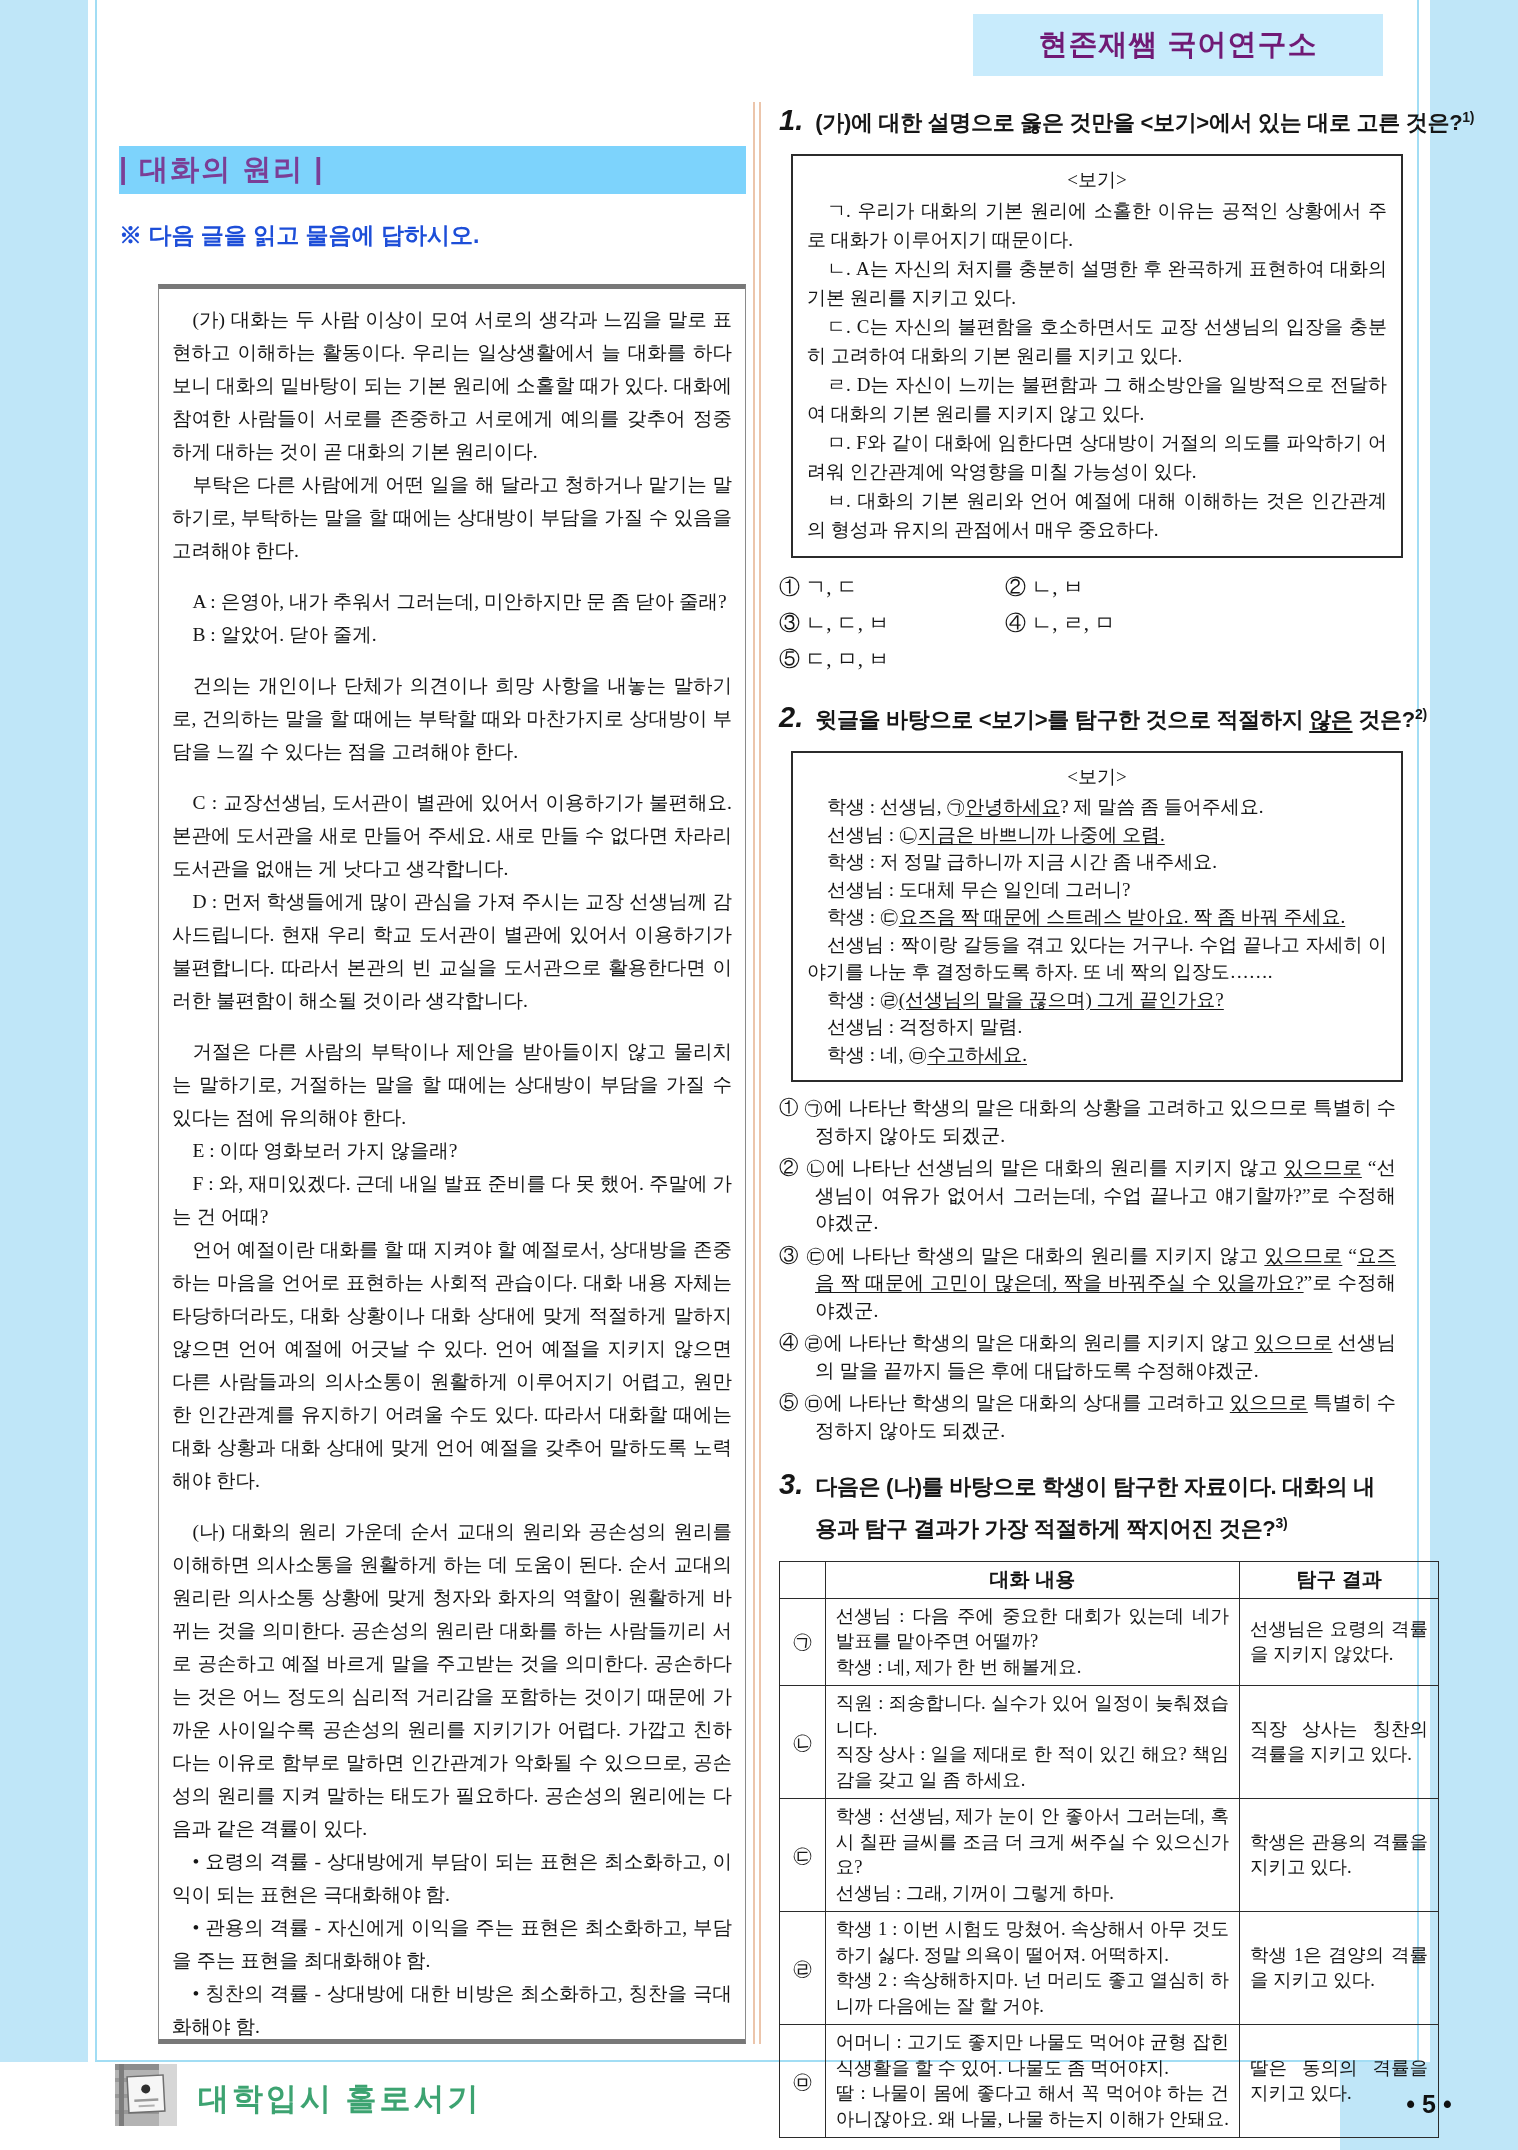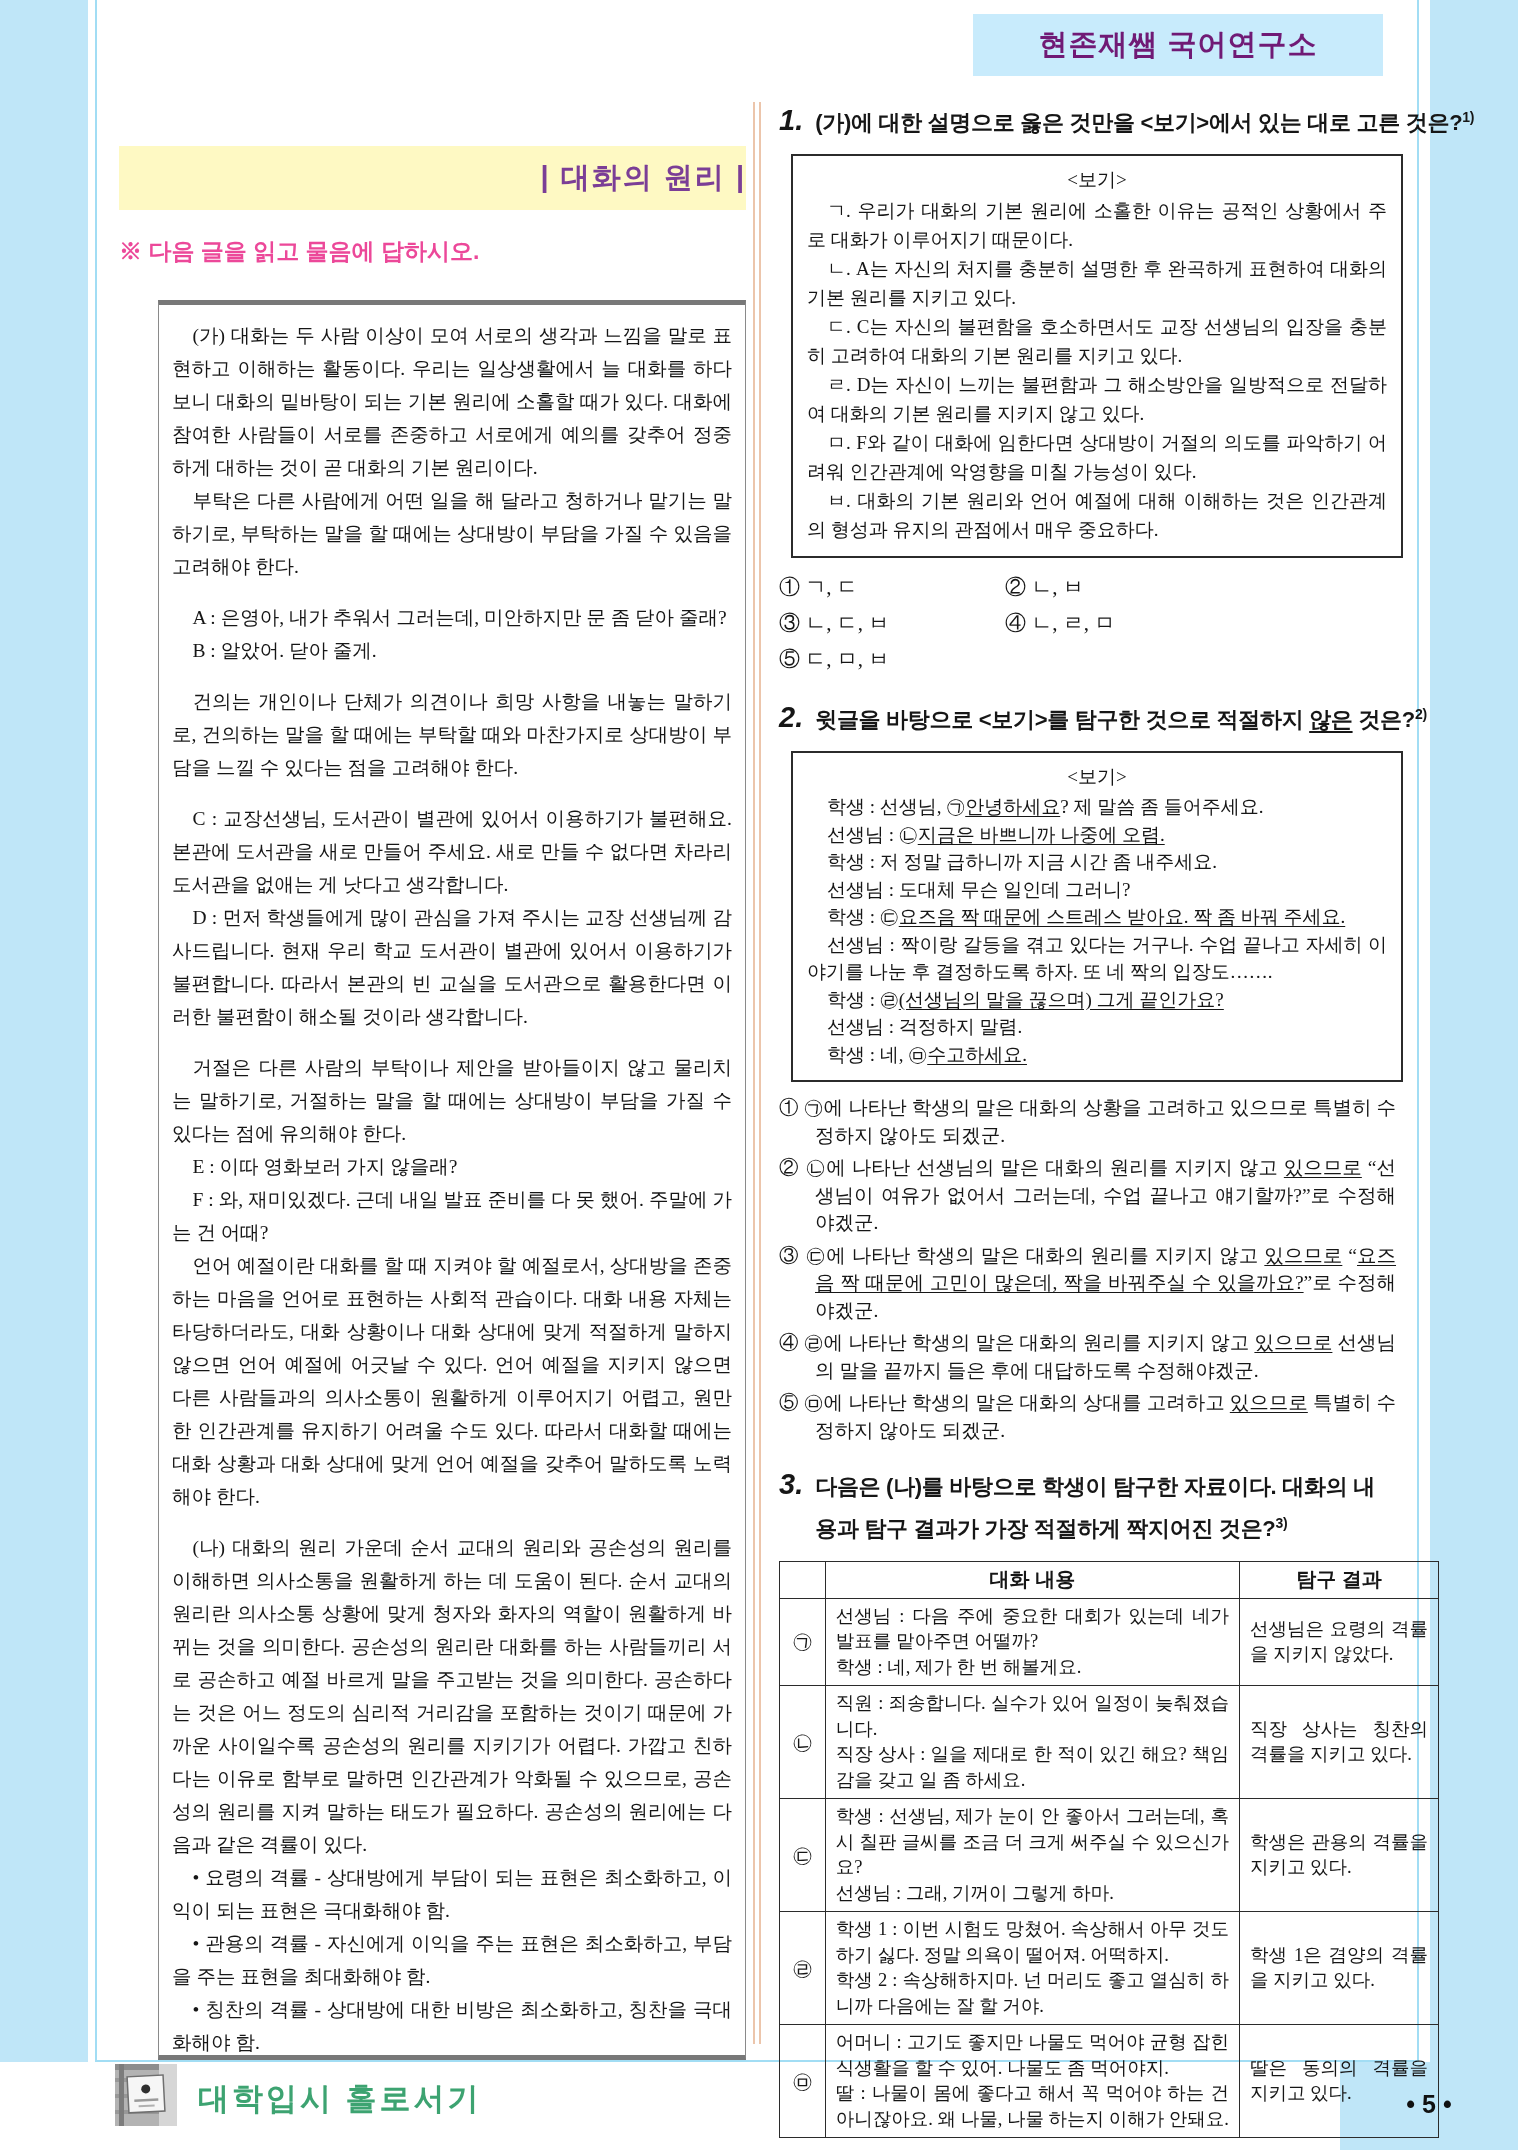--- a/index.html
+++ b/index.html
@@ -14,23 +14,23 @@
 
   .header-box{position:absolute;left:973px;top:14px;width:410px;height:62px;background:#c8ebfc;
     display:flex;align-items:center;justify-content:center;}
   .header-box span{font-family:"Liberation Sans",sans-serif;font-weight:800;font-size:29px;color:#701a75;letter-spacing:1px;}
 
   .col-divider{position:absolute;left:753px;top:102px;height:1942px;width:4px;
     border-left:2px solid #ecc5ab;border-right:2px solid #ecc5ab;}
 
   
   .left-col{position:absolute;left:119px;top:146px;width:627px;}
-  .sec-title{background:#fef9c3;height:64px;display:flex;align-items:center;justify-content:flex-end;}
+  .sec-title{background:#7dd3fc;height:48px;display:flex;align-items:center;justify-content:flex-start;}
   .sec-title span{font-family:"Liberation Sans",sans-serif;font-weight:800;font-size:29px;color:#7b3e96;letter-spacing:2px;}
-  .instruction{margin-top:26px;font-family:"Liberation Sans",sans-serif;font-weight:700;font-size:23px;color:#ec4899;}
+  .instruction{margin-top:26px;font-family:"Liberation Sans",sans-serif;font-weight:700;font-size:23px;color:#1d4ed8;}
   .passage{margin-top:33px;height:1760px;box-sizing:border-box;overflow:hidden;
     border-top:5px solid #787878;border-bottom:5px solid #787878;
     border-left:1px solid #8a8a8a;border-right:1px solid #8a8a8a;
     padding:14px 13px;font-size:19.5px;line-height:33px;text-align:justify;margin-left:39px;}
   .pline{text-indent:1.05em;}
   .pgap{height:18px;}
 
   
   .right-col{position:absolute;left:779px;top:104px;width:617px;}
   .qheader{display:flex;align-items:baseline;gap:12px;white-space:nowrap;

